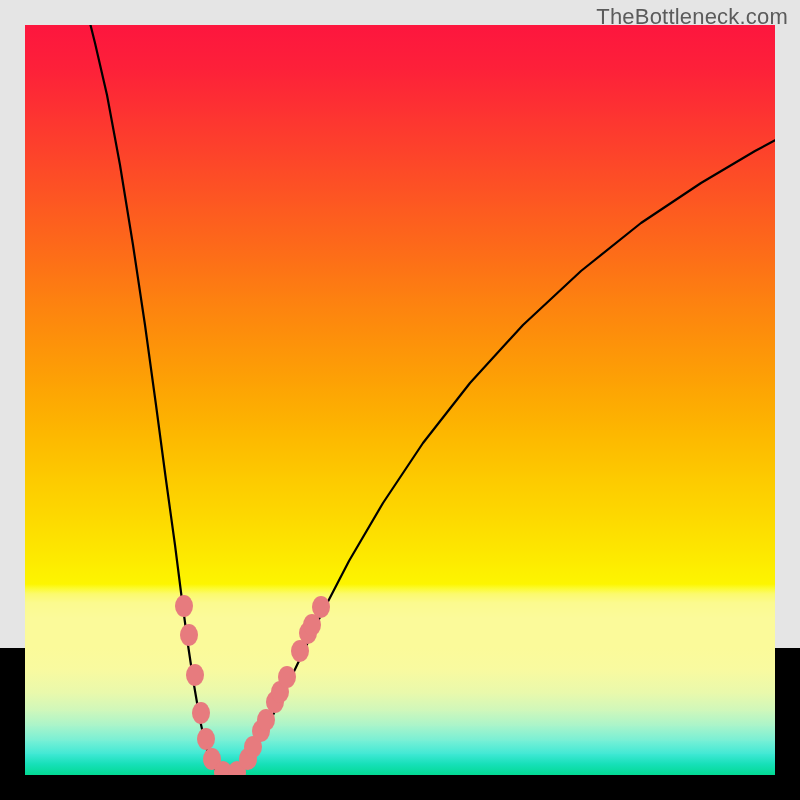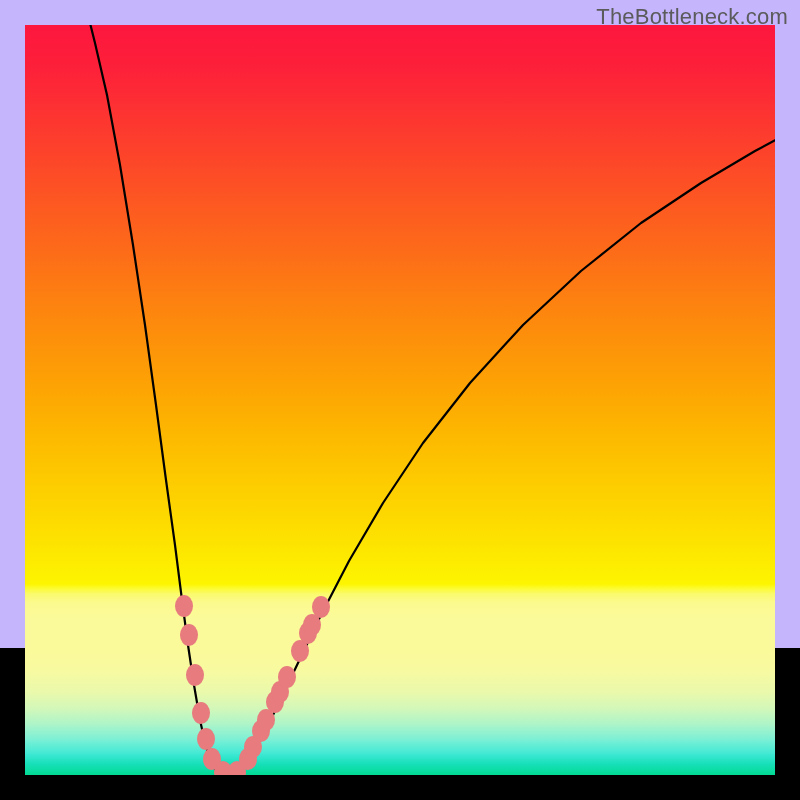--- a/index.html
+++ b/index.html
@@ -10,21 +10,21 @@
     overflow: hidden;
     background: #000;
     font-family: Arial, Helvetica, sans-serif;
   }
   .frame {
     position: absolute;
     left: 0;
     top: 0;
     width: 800px;
     height: 648px;
-    background: #c4b5fd;
+    background: #e5e5e5;
   }
   .plot {
     position: absolute;
     left: 25px;
     top: 25px;
     width: 750px;
     height: 750px;
     overflow: hidden;
   }
   .color-strip {

